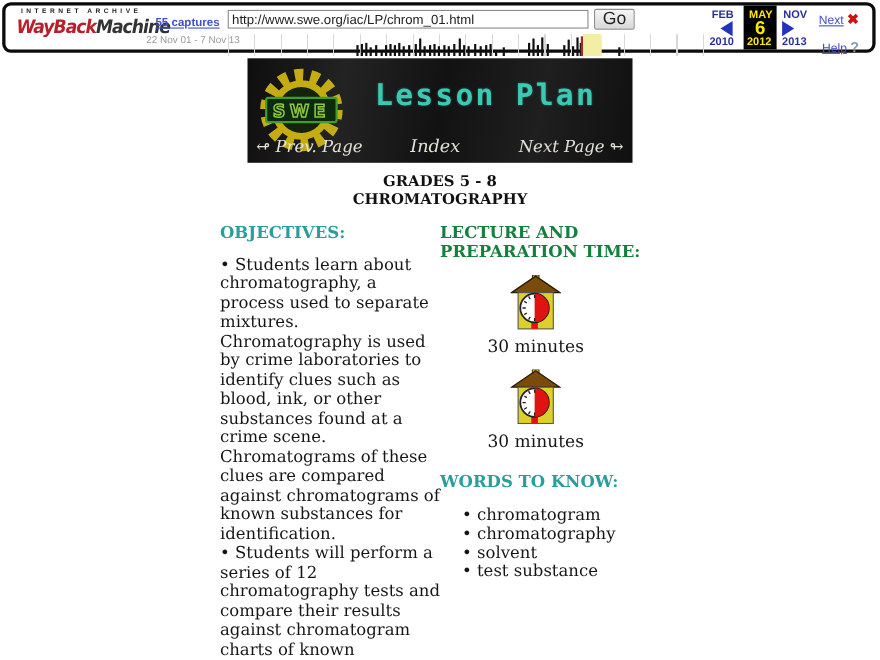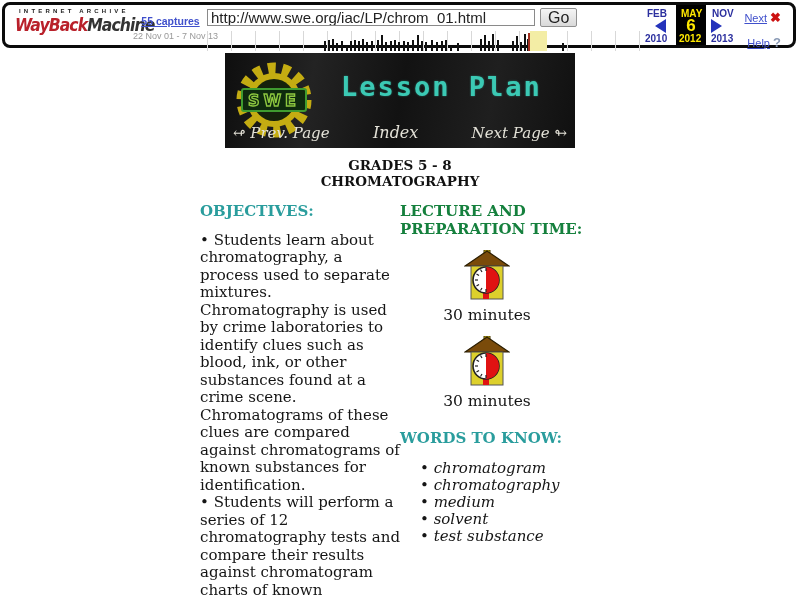--- a/index.html
+++ b/index.html
@@ -15,21 +15,21 @@
   .wb-brand { font-family:"DejaVu Sans", sans-serif; font-weight:bold; font-size:17px;
               letter-spacing:-1px; transform:scaleX(.92); transform-origin:left;
               white-space:nowrap; font-style:italic; }
   .wb-brand .red { color:#b9202a; }
   .wb-brand .dark { color:#333; }
   .wb-captures { position:absolute; left:128px; top:6px; width:75px; text-align:center; }
   .wb-captures a { color:#4050cc; font-size:10.5px; font-weight:bold;
                    text-decoration:underline; cursor:pointer; }
   .wb-range { color:#999; font-size:9px; margin-top:2px; white-space:nowrap; }
   .wb-url { position:absolute; left:202px; top:4px; width:328px; height:17px;
-            border:1px solid #8a8a8a; font-size:15px; padding:1px 3px; color:#222;
+            border:1px solid #8a8a8a; font-size:12px; padding:1px 3px; color:#222;
             font-family:"Liberation Sans", sans-serif; }
   .wb-go { position:absolute; left:535px; top:3px; height:19px; padding:0 7px;
            font-size:16px; color:#222; background:linear-gradient(#f5f5f5,#d9d9d9);
            border:1px solid #909090; border-radius:2px; cursor:pointer; }
   .wb-strip { position:absolute; left:202px; top:26px; width:436px; height:20px;
               background:repeating-linear-gradient(to right,#d8d8d8 0 1px,transparent 1px 24px); }
   .wb-strip svg { position:absolute; left:0; top:0; }
   .wb-hl { position:absolute; top:0; height:20px; background:#f3eda5; }
   .wb-marker { position:absolute; top:2px; width:2px; height:18px; background:#a03020; }
   .wb-cal { position:absolute; left:638px; top:0; width:112px; height:40px; }
@@ -76,21 +76,21 @@
   .col-right { left:400px; top:203px; width:190px; }
   .teal-head { color:#2a9d9d; font-weight:bold; font-size:15px; line-height:17.5px;
                font-family:"DejaVu Serif", serif; }
   .bullet-p { margin-top:11px; }
   .bullet-p::before { content:"•  "; }
   .time-block { text-align:center; width:130px; margin-left:22px; margin-top:12px; }
   .time-label { font-size:15.5px; margin-top:2px; }
   .mt18 { margin-top:18px; }
   .mt20 { margin-top:20px; }
   .words-list { list-style:none; margin:12px 0 0 20px; }
-  .words-list li { line-height:17px;font-style:italic; }
+  .words-list li { line-height:17px; }
   .words-list li::before { content:"•  "; }
 </style>
 </head>
 <body>
 
 <div class="wb-bar">
 
   <div class="wb-logo">
     <div class="wb-logo-top">INTERNET ARCHIVE</div>
     <div class="wb-brand"><span class="red">WayBack</span><span class="dark">Machine</span></div>
@@ -245,18 +245,17 @@
         <line x1="22" y1="42" x2="22" y2="39"></line>
       </g>
     </svg>
     <div class="time-label">30 minutes</div>
   </div>
 
   <div class="teal-head mt20" style="color: rgb(42, 157, 157);">WORDS TO KNOW:</div>
   <ul class="words-list">
     <li>chromatogram</li>
     <li>chromatography</li>
-    <li>medium</li>
     <li>solvent</li>
     <li>test substance</li>
   </ul>
 
 </div>
 
 </body></html>

